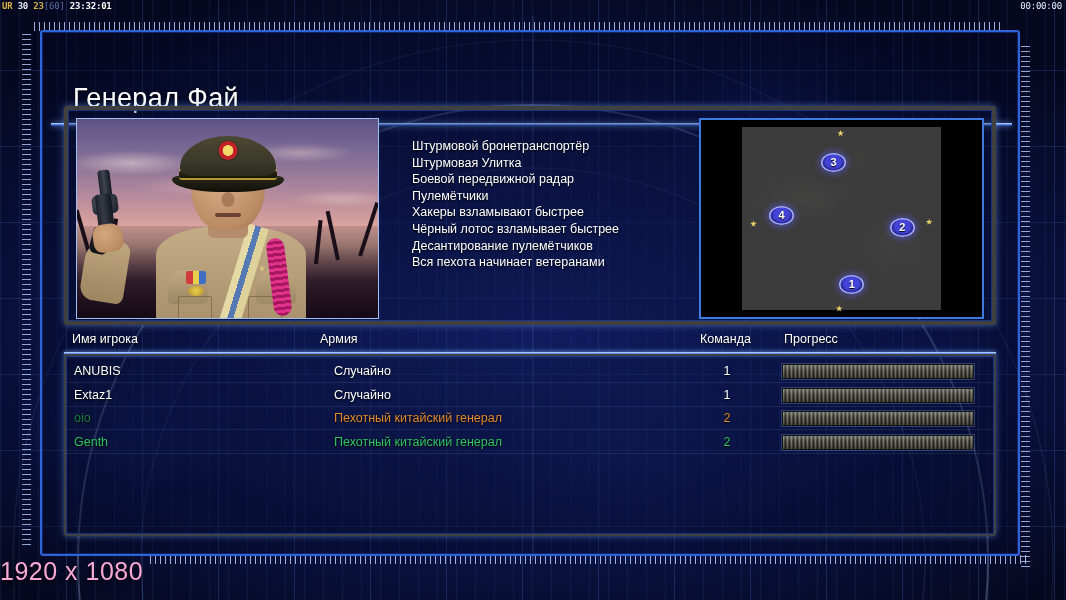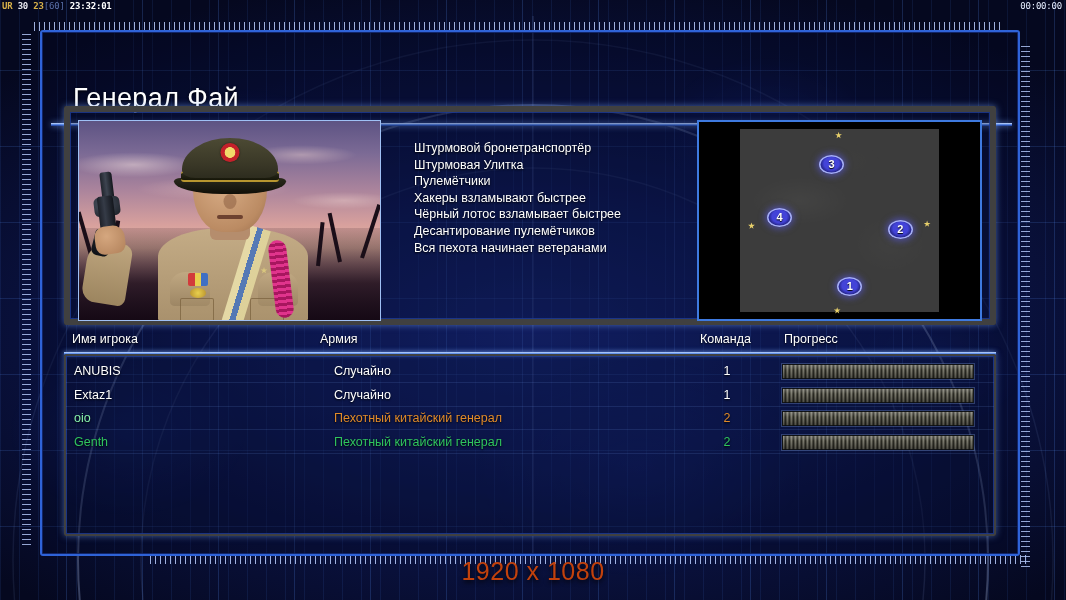--- a/index.html
+++ b/index.html
@@ -100,21 +100,21 @@
   }
   .title-rule {
     position:absolute; left:-22px; right:-8px; bottom:-4px; height:3px;
     background:linear-gradient(to bottom,#cfe0ff,#4f7fe0 55%,#17348c);
     box-shadow:0 0 6px rgba(120,170,255,.75);
   }
 
   
   .panel {
     position:absolute; left:22px; right:22px; top:74px; height:219px;
-    border:6px solid #404040;
+    border:4px solid #404040;
     border-radius:2px;
     background:rgba(8,16,56,.26);
     box-shadow:0 0 7px rgba(120,170,255,.55), 0 0 0 1px rgba(30,60,150,.8) inset;
     padding-left:14px;
   }
 
   .portrait {
     position:absolute; left:8px; top:8px; width:303px; height:201px;
     border:1px solid #9fc0f5;
     overflow:hidden;
@@ -345,21 +345,21 @@
     background:linear-gradient(to bottom, rgba(255,255,255,.22), rgba(255,255,255,0) 38%, rgba(0,0,0,.35));
   }
   .row-sep {
     position:absolute; left:0; right:0; bottom:0; height:1px;
     background:rgba(120,160,240,.14);
   }
 
   
   .res-overlay {
     position:absolute; left:0; right:0; bottom:14px;
-    text-align:center; font-size:25px; color:#c2410c;
+    font-size:25px; color:#f9a8d4;
     letter-spacing:.5px;
     text-shadow:0 2px 5px rgba(0,0,0,.95);
   }
 </style>
 </head>
 <body>
 
 <div id="screen">
 
   <div class="bg-base"></div>
@@ -435,20 +435,21 @@
         <div class="gun-barrel"></div>
         <div class="gun-cyl"></div>
         <div class="gun-body"></div>
         <div class="gun-grip"></div>
         <div class="fig-hand"></div>
       </div>
 
       <div class="abilities">
         <div class="abil-line">Штурмовой бронетранспортёр</div>
         <div class="abil-line">Штурмовая Улитка</div>
+        <div class="abil-line">Боевой передвижной радар</div>
         <div class="abil-line">Пулемётчики</div>
         <div class="abil-line">Хакеры взламывают быстрее</div>
         <div class="abil-line">Чёрный лотос взламывает быстрее</div>
         <div class="abil-line">Десантирование пулемётчиков</div>
         <div class="abil-line">Вся пехота начинает ветеранами</div>
       </div>
 
       <div class="minimap">
         <div class="mm-surface"></div>
         <div class="mm-noise"></div>
@@ -483,21 +484,21 @@
             <div class="row-sep"></div>
           </div>
           <div class="row" style="top: 27.5px;">
             <div class="cell c-name" style="color: rgb(255, 255, 255);">Extaz1</div>
             <div class="cell c-army" style="color: rgb(255, 255, 255);">Случайно</div>
             <div class="cell c-team" style="color: rgb(255, 255, 255);">1</div>
             <div class="bar" style="width: 192px;"></div>
             <div class="row-sep"></div>
           </div>
           <div class="row" style="top: 51px;">
-            <div class="cell c-name" style="color: #86efac;">oio</div>
+            <div class="cell c-name" style="color: #15803d;">oio</div>
             <div class="cell c-army" style="color: rgb(224, 138, 42);">Пехотный китайский генерал</div>
             <div class="cell c-team" style="color: rgb(224, 138, 42);">2</div>
             <div class="bar" style="width: 192px;"></div>
             <div class="row-sep"></div>
           </div>
           <div class="row" style="top: 74.5px;">
             <div class="cell c-name" style="color: rgb(47, 196, 94);">Genth</div>
             <div class="cell c-army" style="color: rgb(47, 196, 94);">Пехотный китайский генерал</div>
             <div class="cell c-team" style="color: rgb(47, 196, 94);">2</div>
             <div class="bar" style="width: 192px;"></div>

